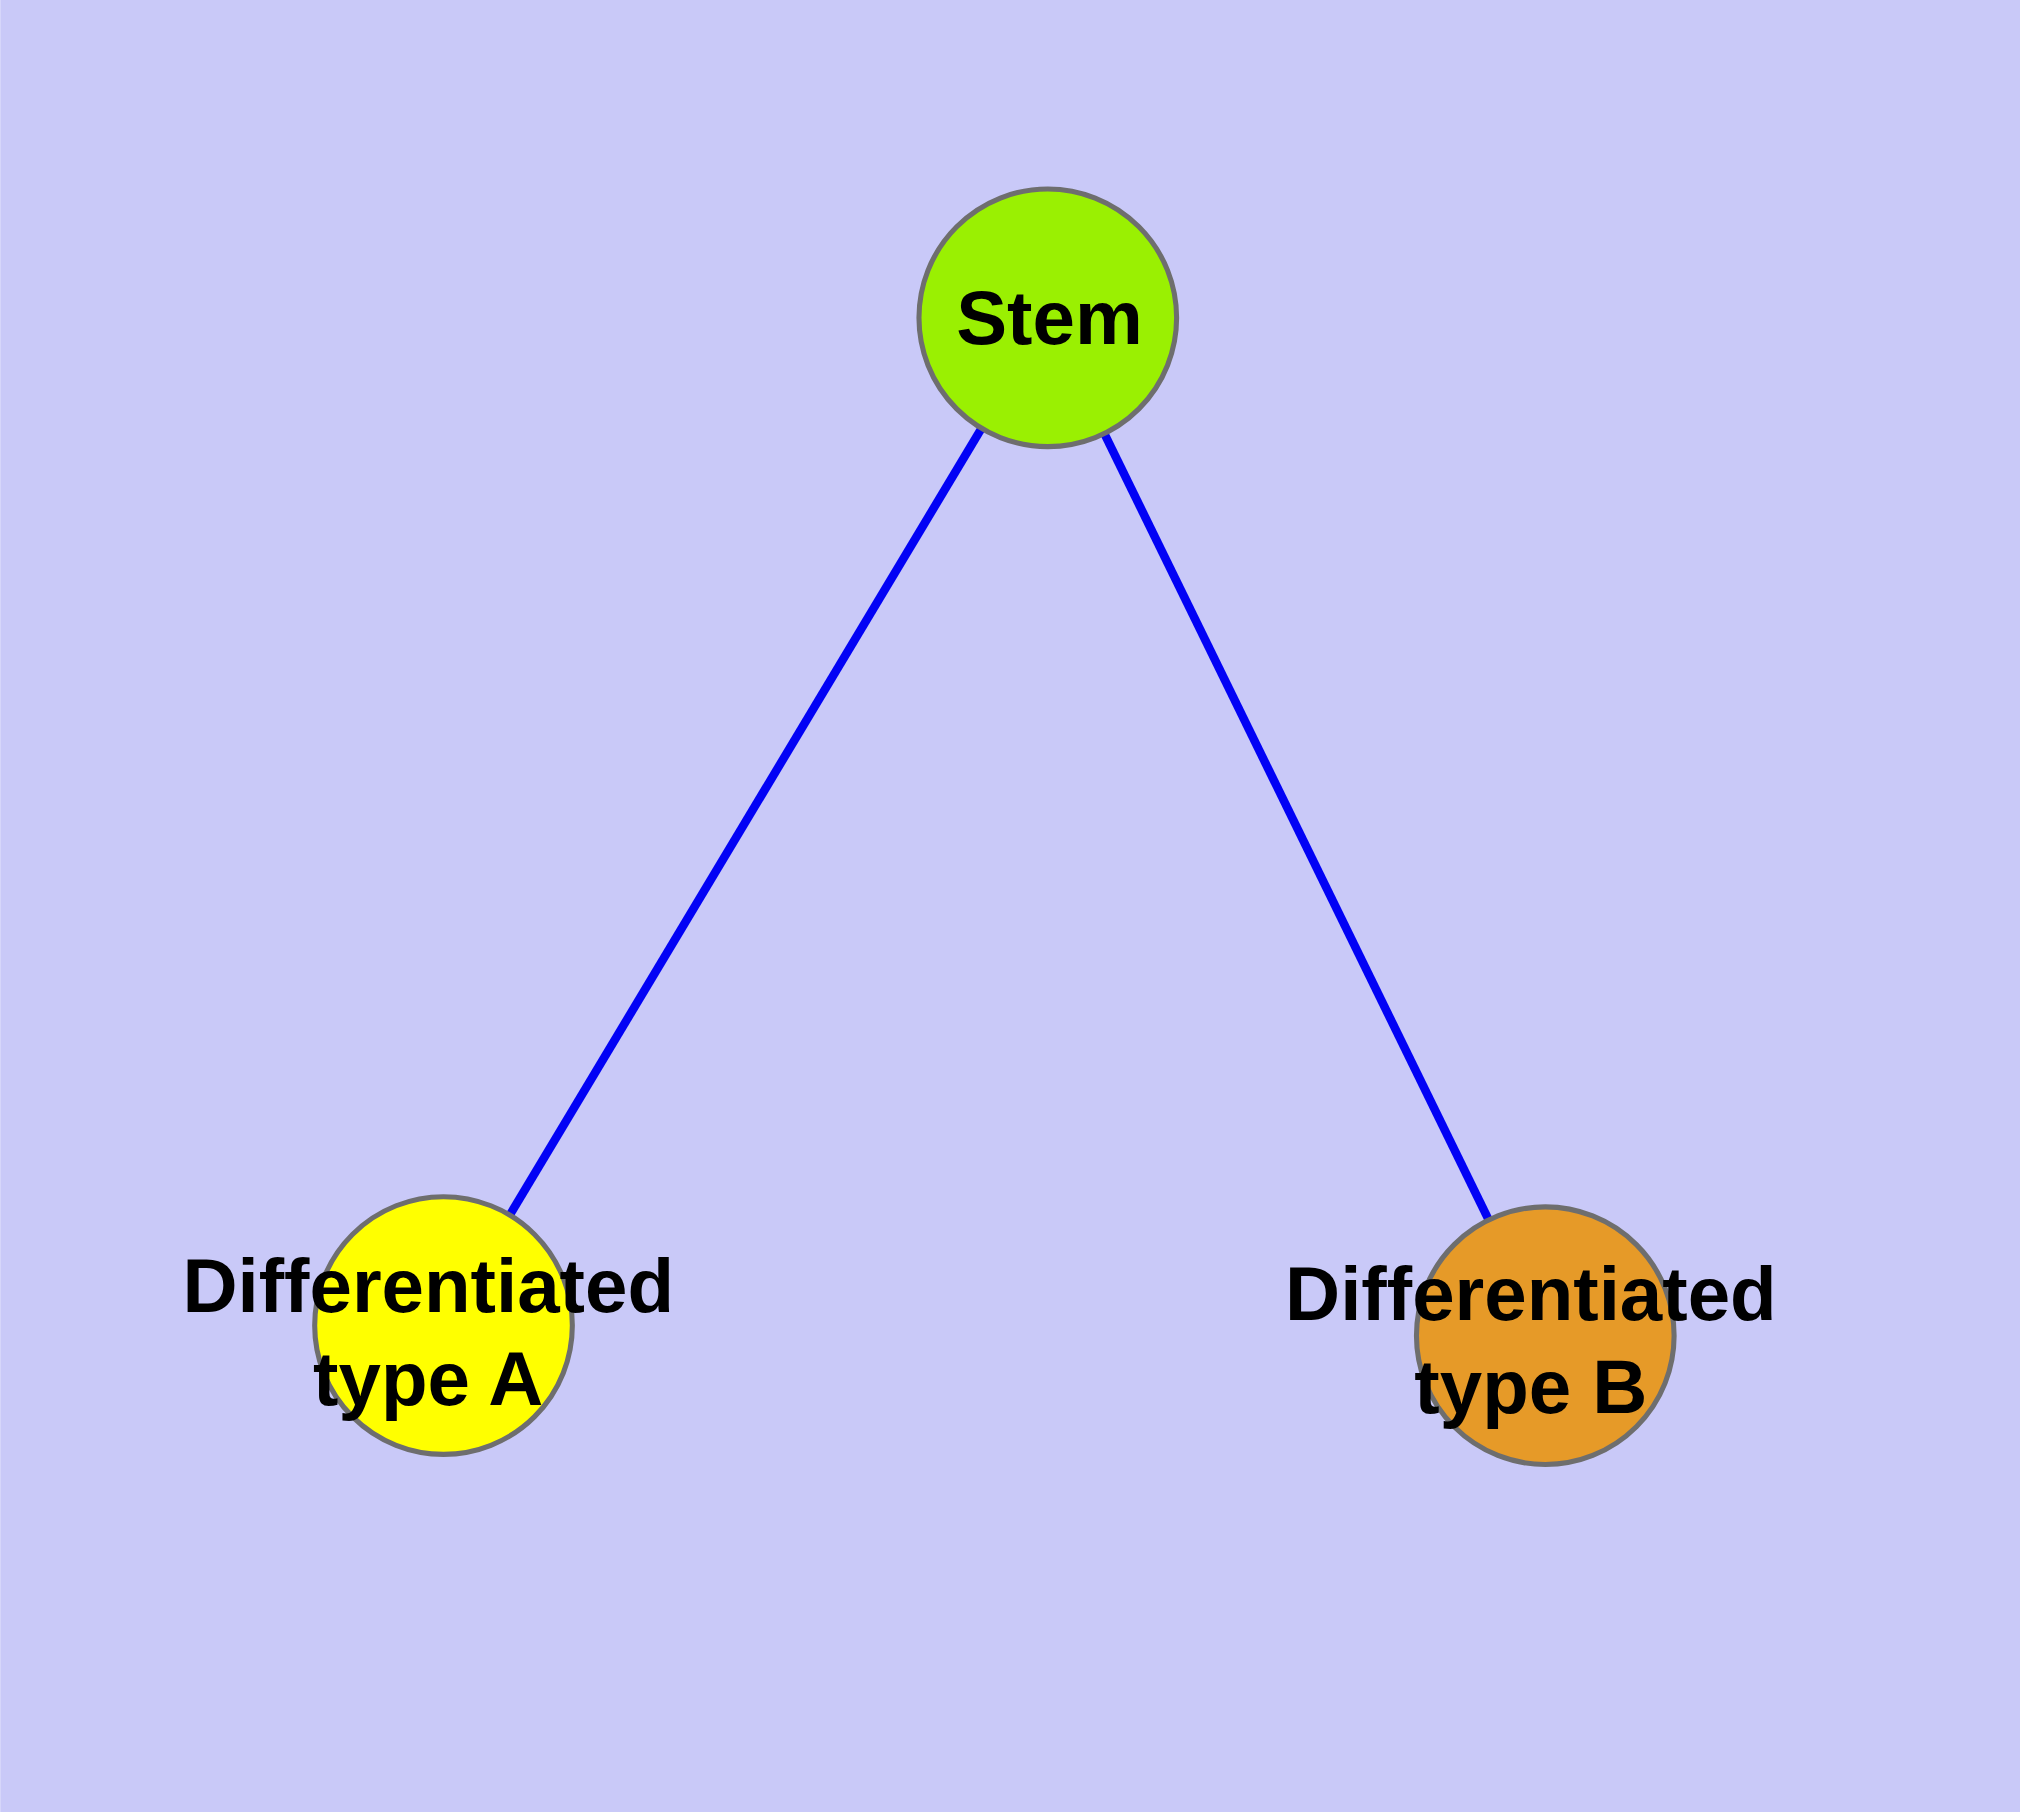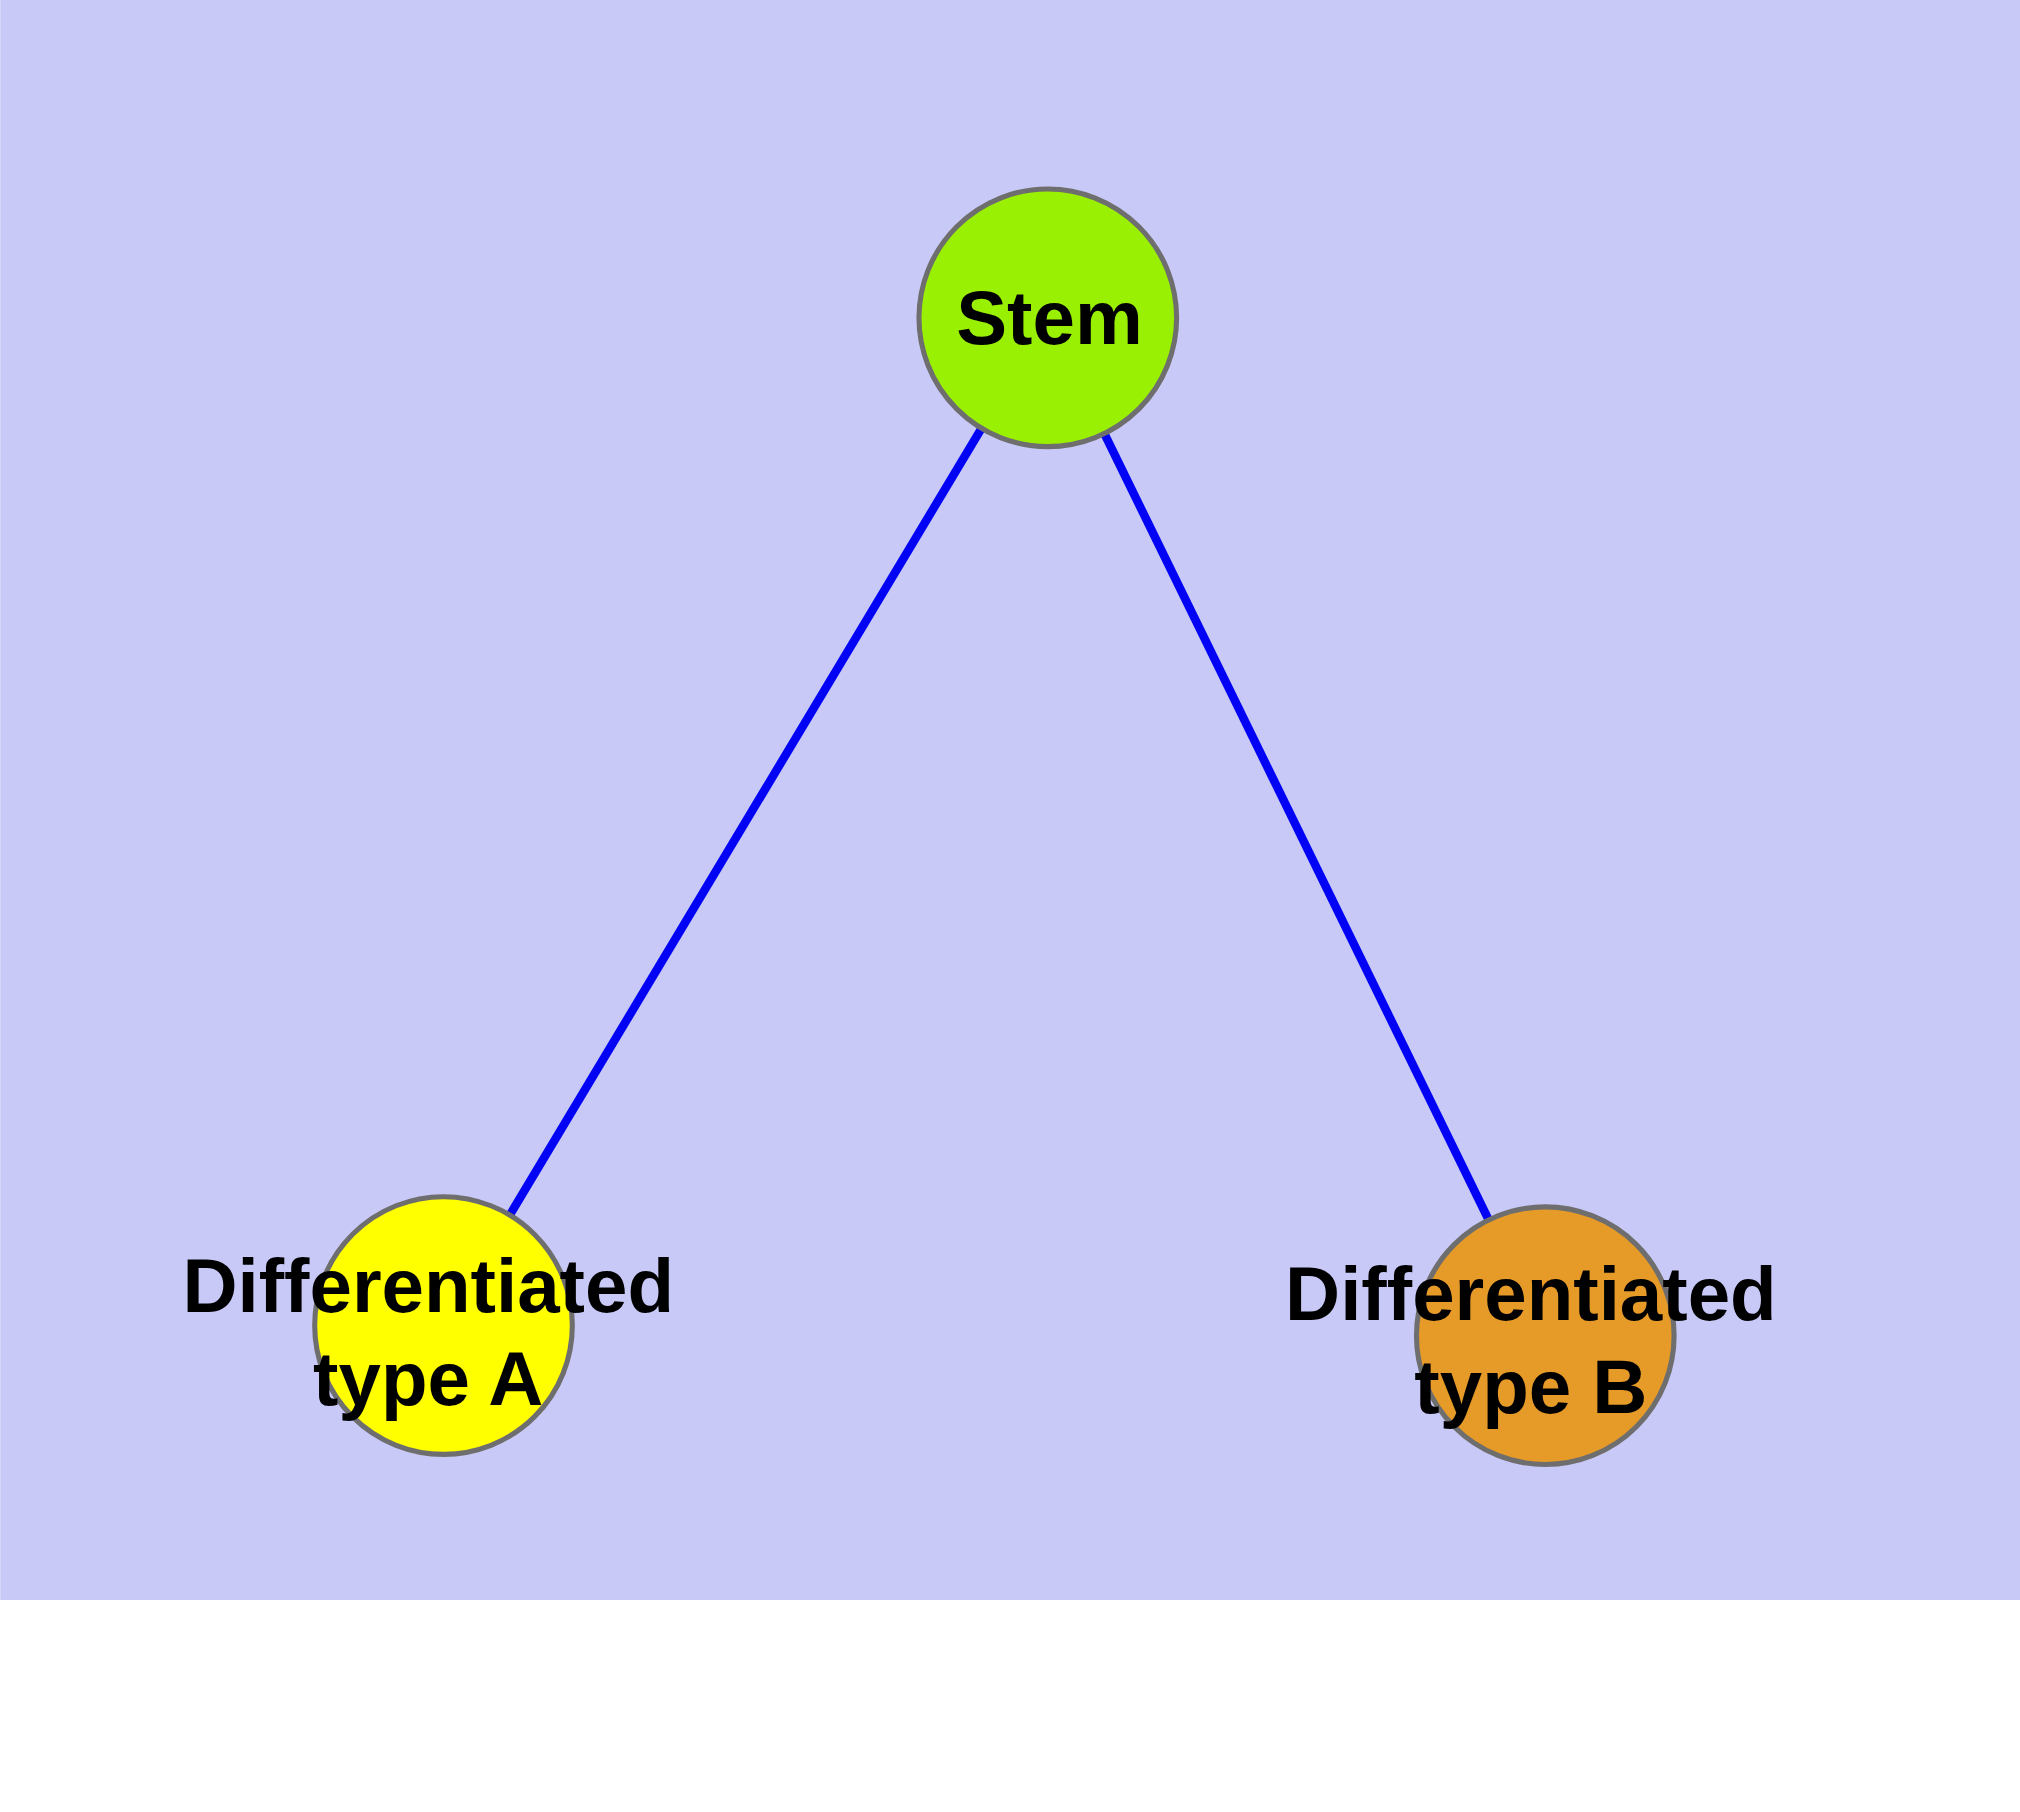--- a/index.html
+++ b/index.html
@@ -4,21 +4,21 @@
 <style>
   html, body {
     margin: 0;
     padding: 0;
     background: #ffffff;
     font-family: "Liberation Sans", sans-serif;
   }
   .canvas-wrap {
     position: relative;
     width: 2021px;
-    height: 1600px;
+    height: 1812px;
     overflow: hidden;
     text-align: center;
   }
   svg text {
     font-family: "Liberation Sans", "DejaVu Sans", sans-serif;
     font-weight: bold;
   }
 </style>
 </head>
 <body>

